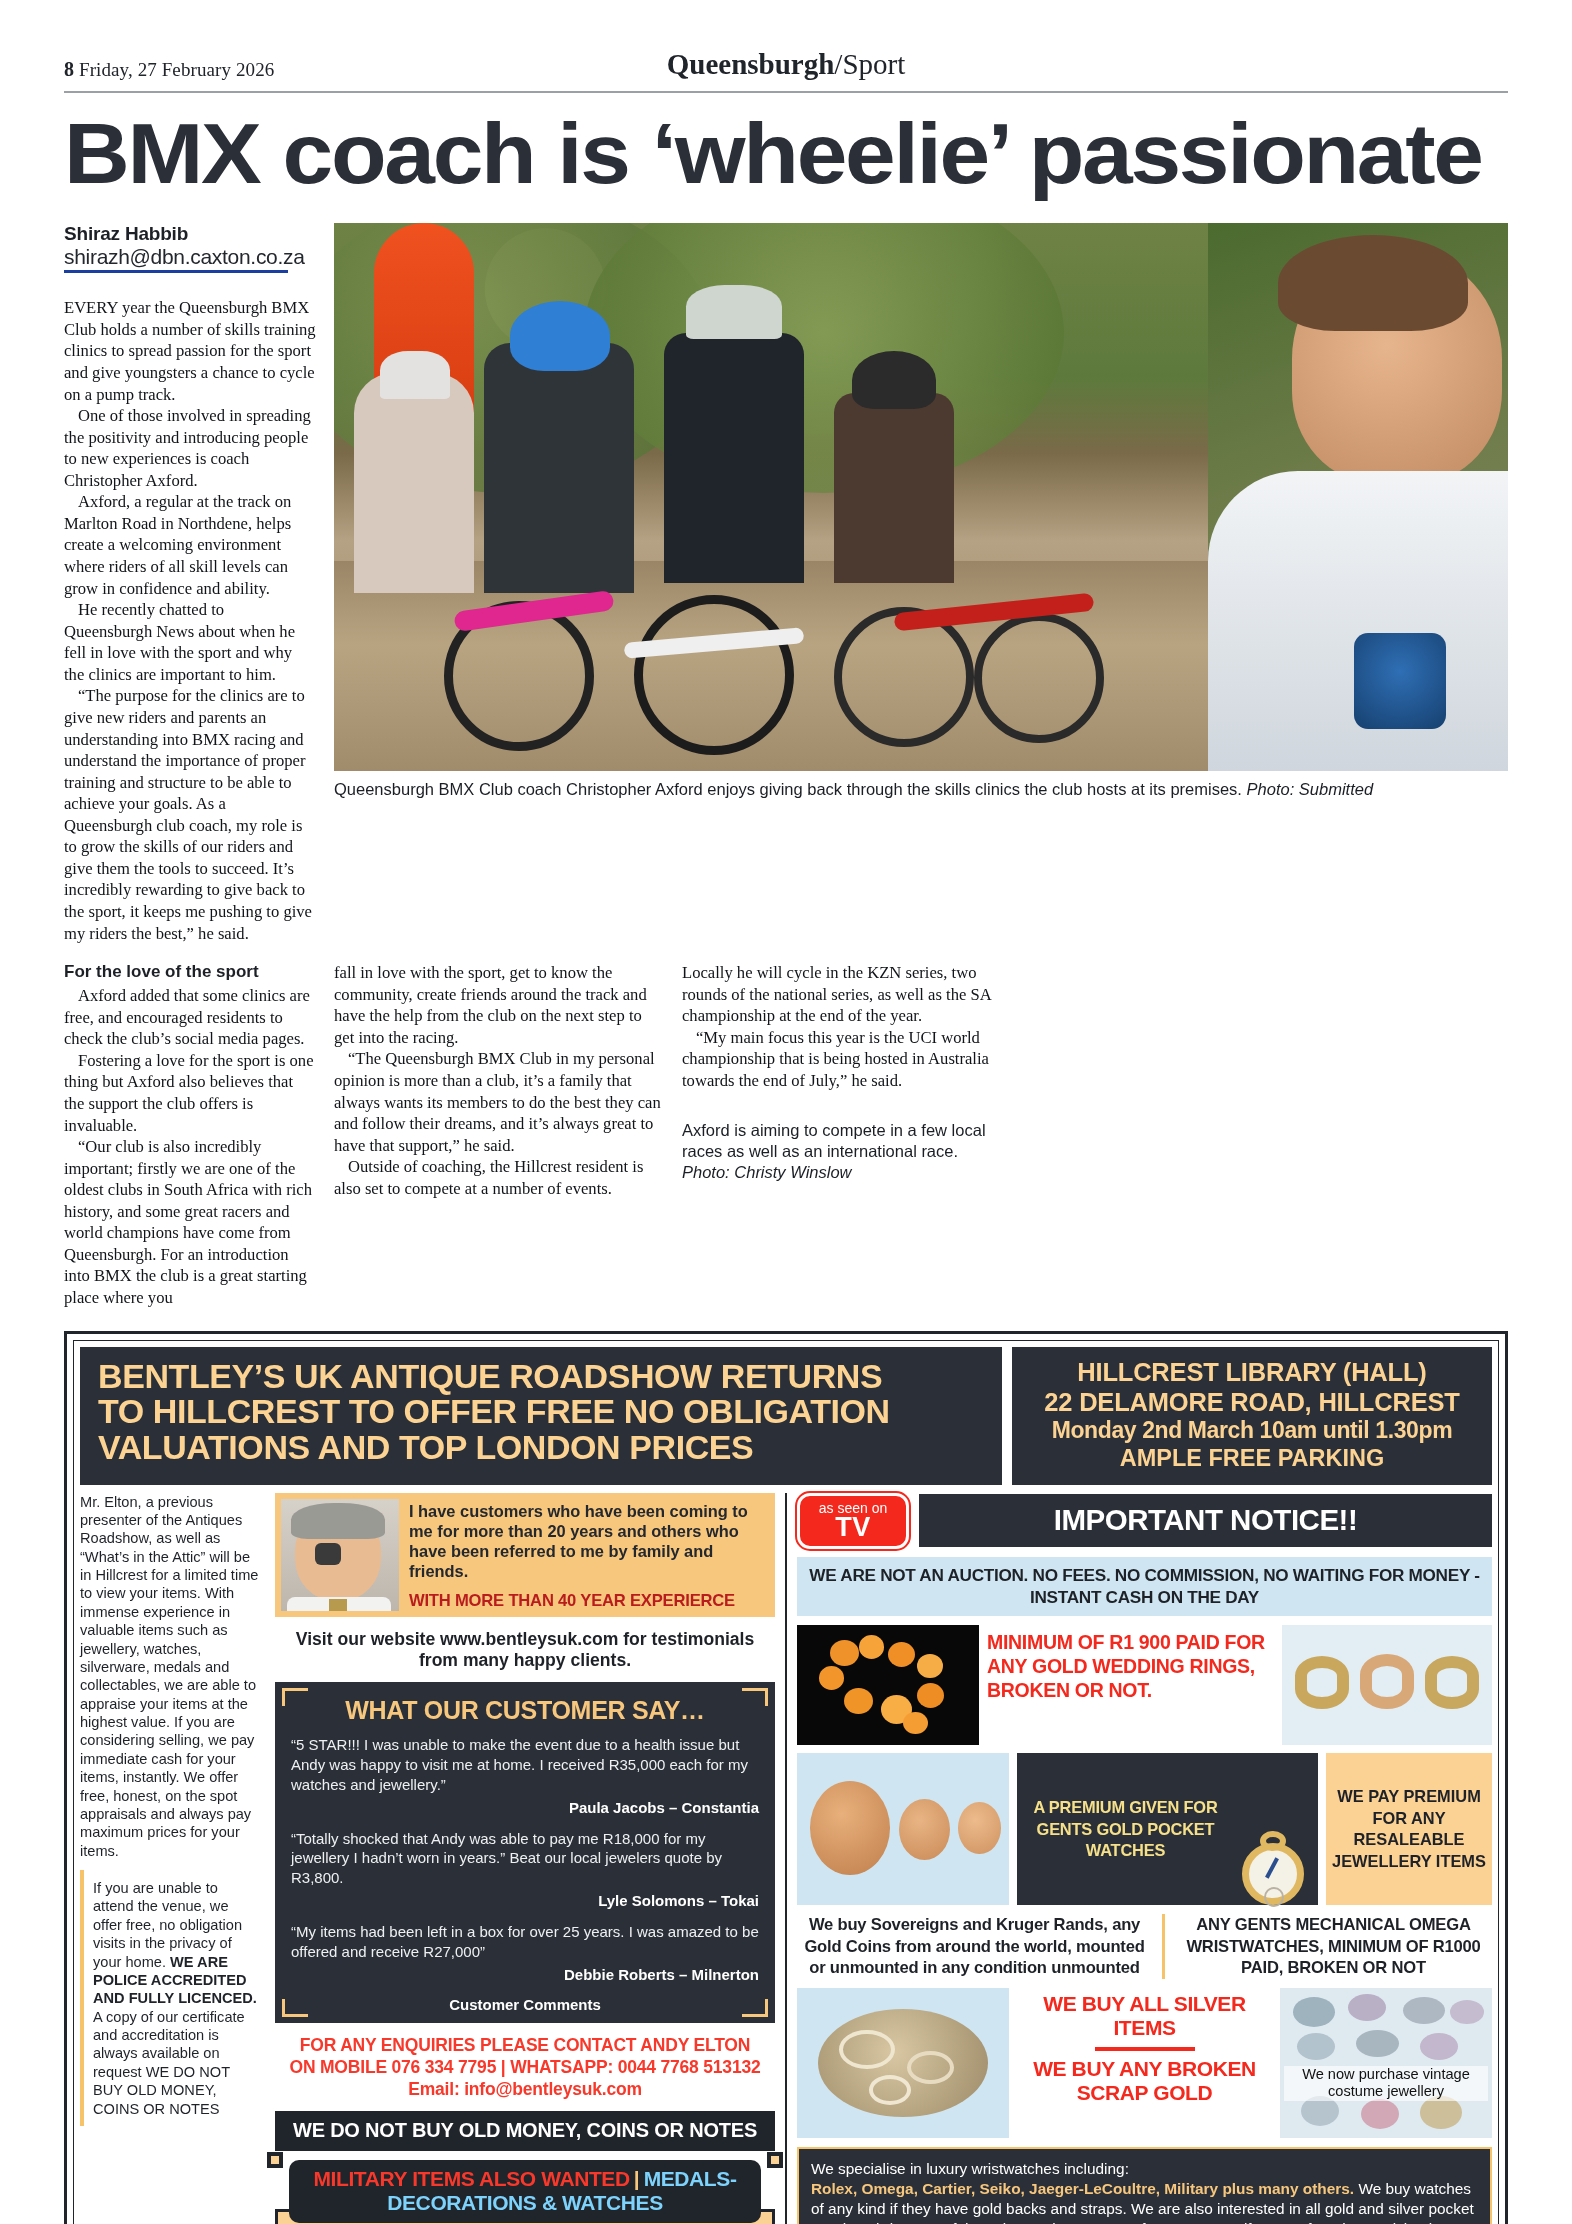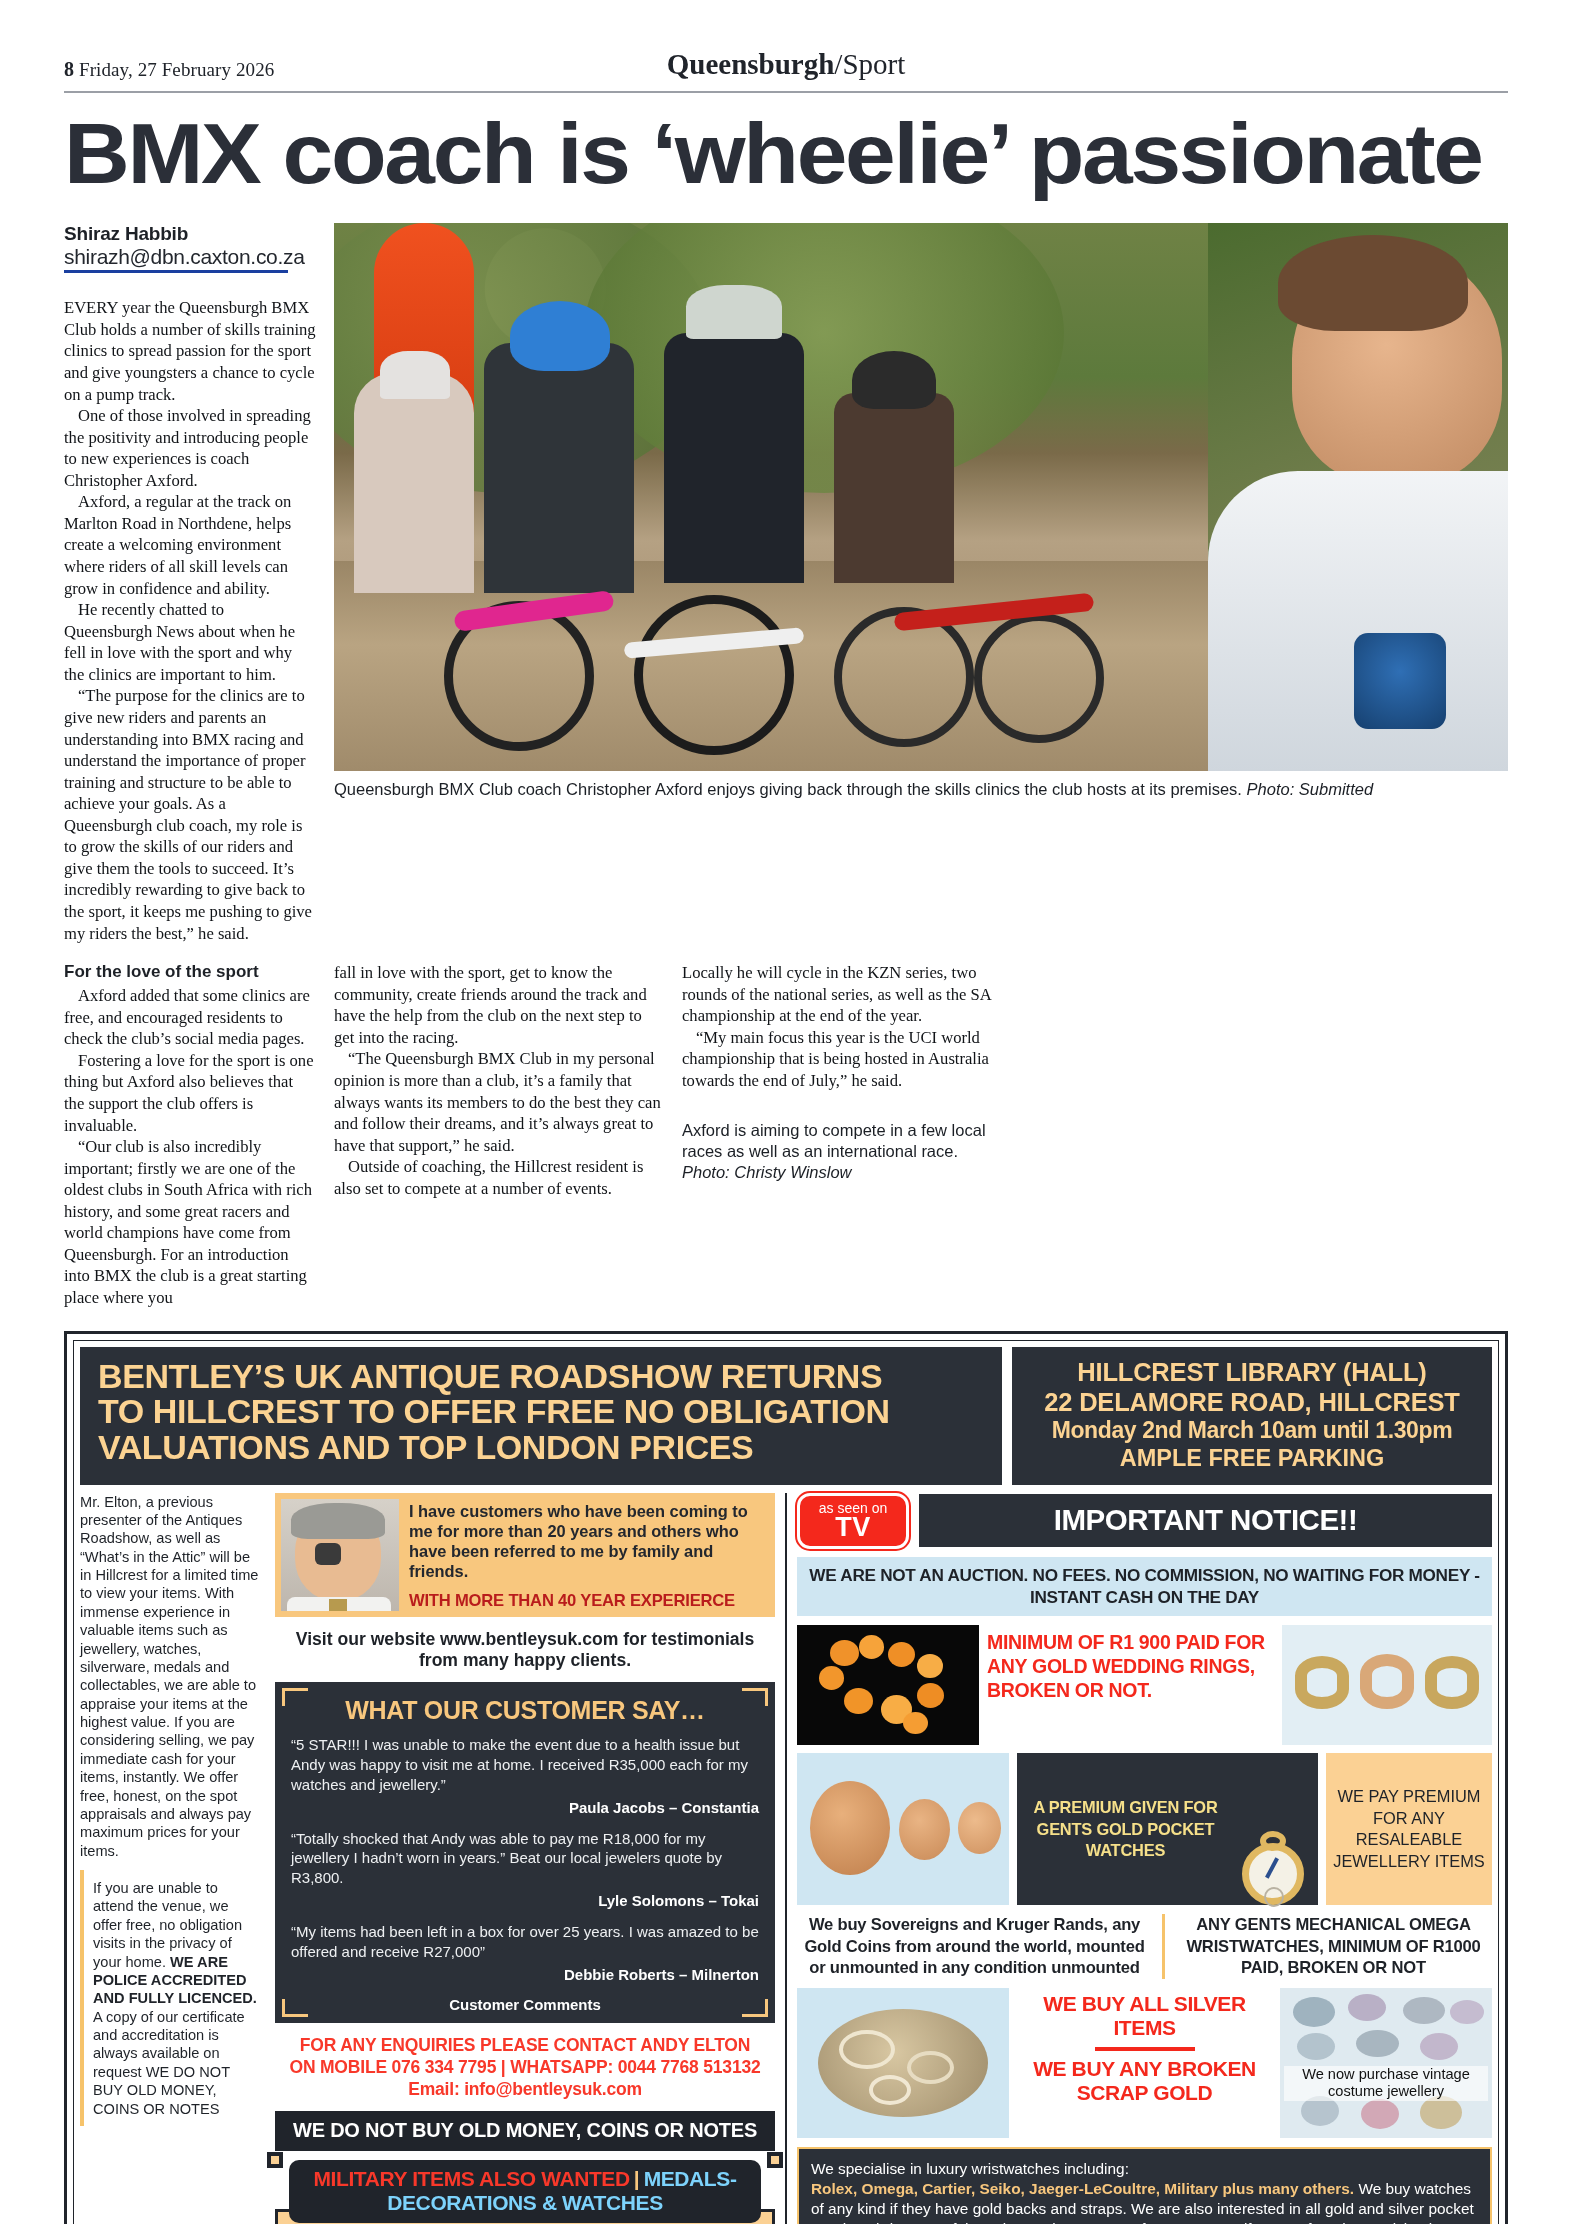--- a/index.html
+++ b/index.html
@@ -147,21 +147,21 @@
   .gold-txt { flex: 1; color: #f4281c; font-weight: bold; font-size: 19.5px; line-height: 1.22;
               letter-spacing: -.3px; padding-top: 6px; }
   .img-rings { width: 210px; height: 120px; flex: none; background: #dceaf2; overflow:hidden; position:relative; }
 
   .prem-row { display: flex; gap: 8px; margin-top: 8px; height: 152px; }
   .img-coins { width: 212px; flex: none; background: #cfe6f2; overflow:hidden; position:relative; }
   .prem-dark { flex: 1; background: #2b3038; display: flex; align-items: center; }
   .prem-dark .t { color: #f6e08a; font-weight: bold; font-size: 16.4px; line-height: 1.3;
                   text-align: center; flex: 1; letter-spacing: -.2px; }
   .prem-watch { width: 84px; flex: none; position: relative; }
-  .prem-amber { width: 166px; flex: none; background: #fbd194; color: #1e2228; font-weight: normal;
+  .prem-amber { width: 166px; flex: none; background: #fbd194; color: #1e2228; font-weight: bold;
                 font-size: 16.4px; line-height: 1.32; text-align: center;
                 display: flex; align-items: center; justify-content: center; }
 
   .buy-row { display: flex; margin-top: 9px; }
   .buy-l { flex: 1.12; text-align: center; font-weight: bold; font-size: 16.6px; line-height: 1.3;
            color: #1e2228; padding-right: 10px; border-right: 3px solid #f6c36b; letter-spacing: -.2px; }
   .buy-r { flex: 1; text-align: center; font-weight: bold; font-size: 16.6px; line-height: 1.3;
            color: #1e2228; padding-left: 10px; letter-spacing: -.2px; }
 
   .silver-row { display: flex; gap: 8px; margin-top: 9px; height: 150px; }

